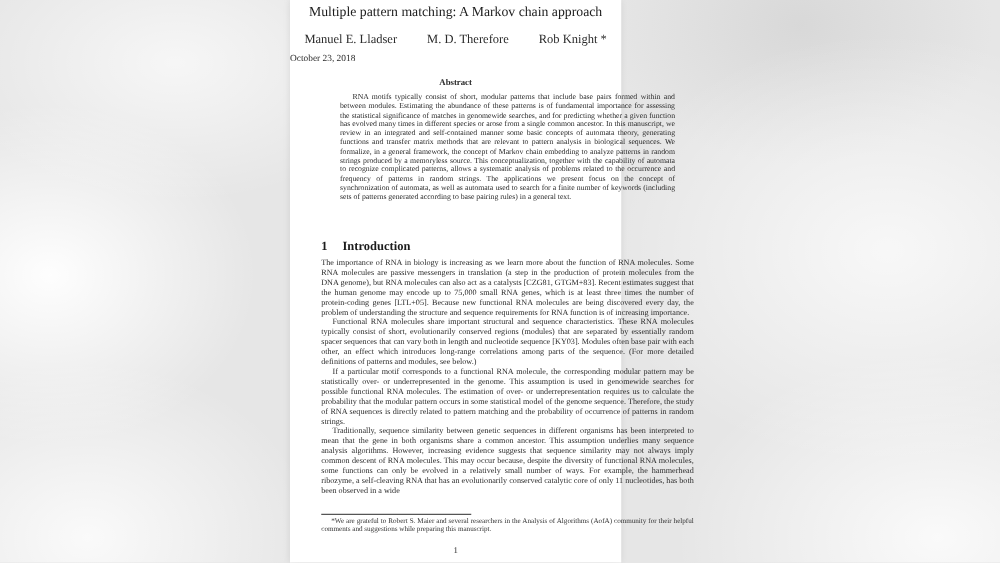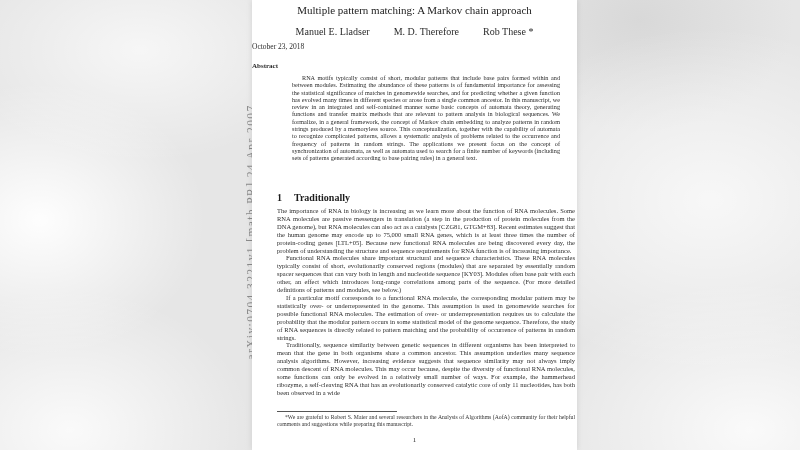--- a/index.html
+++ b/index.html
@@ -9,34 +9,34 @@
     background-color:#e6e6e6;
     background-image:
       radial-gradient(ellipse 260px 160px at 140px 50px, rgba(255,255,255,.65), rgba(255,255,255,0) 70%),
       radial-gradient(ellipse 230px 190px at 40px 220px, rgba(255,255,255,.95), rgba(255,255,255,0) 72%),
       radial-gradient(ellipse 260px 200px at 70px 430px, rgba(255,255,255,.8), rgba(255,255,255,0) 70%),
       radial-gradient(ellipse 320px 240px at 710px 200px, rgba(255,255,255,.7), rgba(255,255,255,0) 72%),
       radial-gradient(ellipse 300px 210px at 750px 430px, rgba(255,255,255,.8), rgba(255,255,255,0) 70%),
       radial-gradient(ellipse 220px 160px at 640px 20px, rgba(205,205,205,.55), rgba(205,205,205,0) 70%);
   }
   .page{
-    position:absolute;left:252px;top:0;width:325px;height:450px;
+    position:absolute;left:232px;top:0;width:265px;height:450px;
     background:#ffffff;color:#2b2b2b;
     box-shadow:0 0 6px rgba(0,0,0,0.10);
   }
   .stamp{
     position:absolute;left:108px;top:224px;width:290px;height:16px;
     transform:rotate(-90deg);
     text-align:center;color:#8b8b8b;font-size:11.5px;letter-spacing:1.4px;
     white-space:nowrap;
   }
   .title{position:absolute;top:4px;left:0;right:0;text-align:center;font-size:11px;color:#1c1c1c;}
   .authors{position:absolute;top:26px;left:0;right:0;display:flex;justify-content:center;gap:24px;font-size:10px;}
   .date{position:absolute;top:42px;left:0;right:0;text-align:left;font-size:7.5px;}
-  .abs-head{position:absolute;top:62px;left:0;right:0;font-size:7px;font-weight:bold;}
+  .abs-head{position:absolute;top:62px;left:0;right:0;text-align:center;font-size:7px;font-weight:bold;}
   .abs-text{
     position:absolute;top:74px;left:40px;width:268px;
     font-size:6.2px;line-height:7.3px;text-align:justify;text-indent:10px;
   }
   .sec-head{position:absolute;top:192px;left:25px;font-size:10px;font-weight:bold;color:#1c1c1c;}
   .sec-head .num{margin-right:12px;}
   .bodytext{position:absolute;top:207px;left:25px;width:298px;}
   .bodytext p{
     margin:0;font-size:6.5px;line-height:7.9px;text-align:justify;text-indent:9px;
   }
@@ -52,30 +52,30 @@
 <body>
 
 <div class="stamp">arXiv:0704.3221v1  [math.PR]  24 Apr 2007</div>
 
 <div class="page">
   <div class="title">Multiple pattern matching: A Markov chain approach</div>
 
   <div class="authors">
     <span>Manuel E. Lladser</span>
     <span>M. D. Therefore</span>
-    <span>Rob These *</span>
+    <span>Rob Knight *</span>
   </div>
 
   <div class="date">October 23, 2018</div>
 
   <div class="abs-head">Abstract</div>
   <div class="abs-text">RNA motifs typically consist of short, modular patterns that include base pairs formed within and between modules. Estimating the abundance of these patterns is of fundamental importance for assessing the statistical significance of matches in genomewide searches, and for predicting whether a given function has evolved many times in different species or arose from a single common ancestor. In this manuscript, we review in an integrated and self-contained manner some basic concepts of automata theory, generating functions and transfer matrix methods that are relevant to pattern analysis in biological sequences. We formalize, in a general framework, the concept of Markov chain embedding to analyze patterns in random strings produced by a memoryless source. This conceptualization, together with the capability of automata to recognize complicated patterns, allows a systematic analysis of problems related to the occurrence and frequency of patterns in random strings. The applications we present focus on the concept of synchronization of automata, as well as automata used to search for a finite number of keywords (including sets of patterns generated according to base pairing rules) in a general text.</div>
 
   <div class="sec-head">
-    <span class="num">1</span><span>Traditionally</span>
+    <span class="num">1</span><span>Introduction</span>
   </div>
 
   <div class="bodytext">
     <p class="first">The importance of RNA in biology is increasing as we learn more about the function of RNA molecules. Some RNA molecules are passive messengers in translation (a step in the production of protein molecules from the DNA genome), but RNA molecules can also act as a catalysts [CZG81, GTGM+83]. Recent estimates suggest that the human genome may encode up to 75,000 small RNA genes, which is at least three times the number of protein-coding genes [LTL+05]. Because new functional RNA molecules are being discovered every day, the problem of understanding the structure and sequence requirements for RNA function is of increasing importance.</p>
     <p>Functional RNA molecules share important structural and sequence characteristics. These RNA molecules typically consist of short, evolutionarily conserved regions (modules) that are separated by essentially random spacer sequences that can vary both in length and nucleotide sequence [KY03]. Modules often base pair with each other, an effect which introduces long-range correlations among parts of the sequence. (For more detailed definitions of patterns and modules, see below.)</p>
     <p>If a particular motif corresponds to a functional RNA molecule, the corresponding modular pattern may be statistically over- or underrepresented in the genome. This assumption is used in genomewide searches for possible functional RNA molecules. The estimation of over- or underrepresentation requires us to calculate the probability that the modular pattern occurs in some statistical model of the genome sequence. Therefore, the study of RNA sequences is directly related to pattern matching and the probability of occurrence of patterns in random strings.</p>
     <p>Traditionally, sequence similarity between genetic sequences in different organisms has been interpreted to mean that the gene in both organisms share a common ancestor. This assumption underlies many sequence analysis algorithms. However, increasing evidence suggests that sequence similarity may not always imply common descent of RNA molecules. This may occur because, despite the diversity of functional RNA molecules, some functions can only be evolved in a relatively small number of ways. For example, the hammerhead ribozyme, a self-cleaving RNA that has an evolutionarily conserved catalytic core of only 11 nucleotides, has both been observed in a wide</p>
   </div>
 
   <div class="fn-rule"></div>

